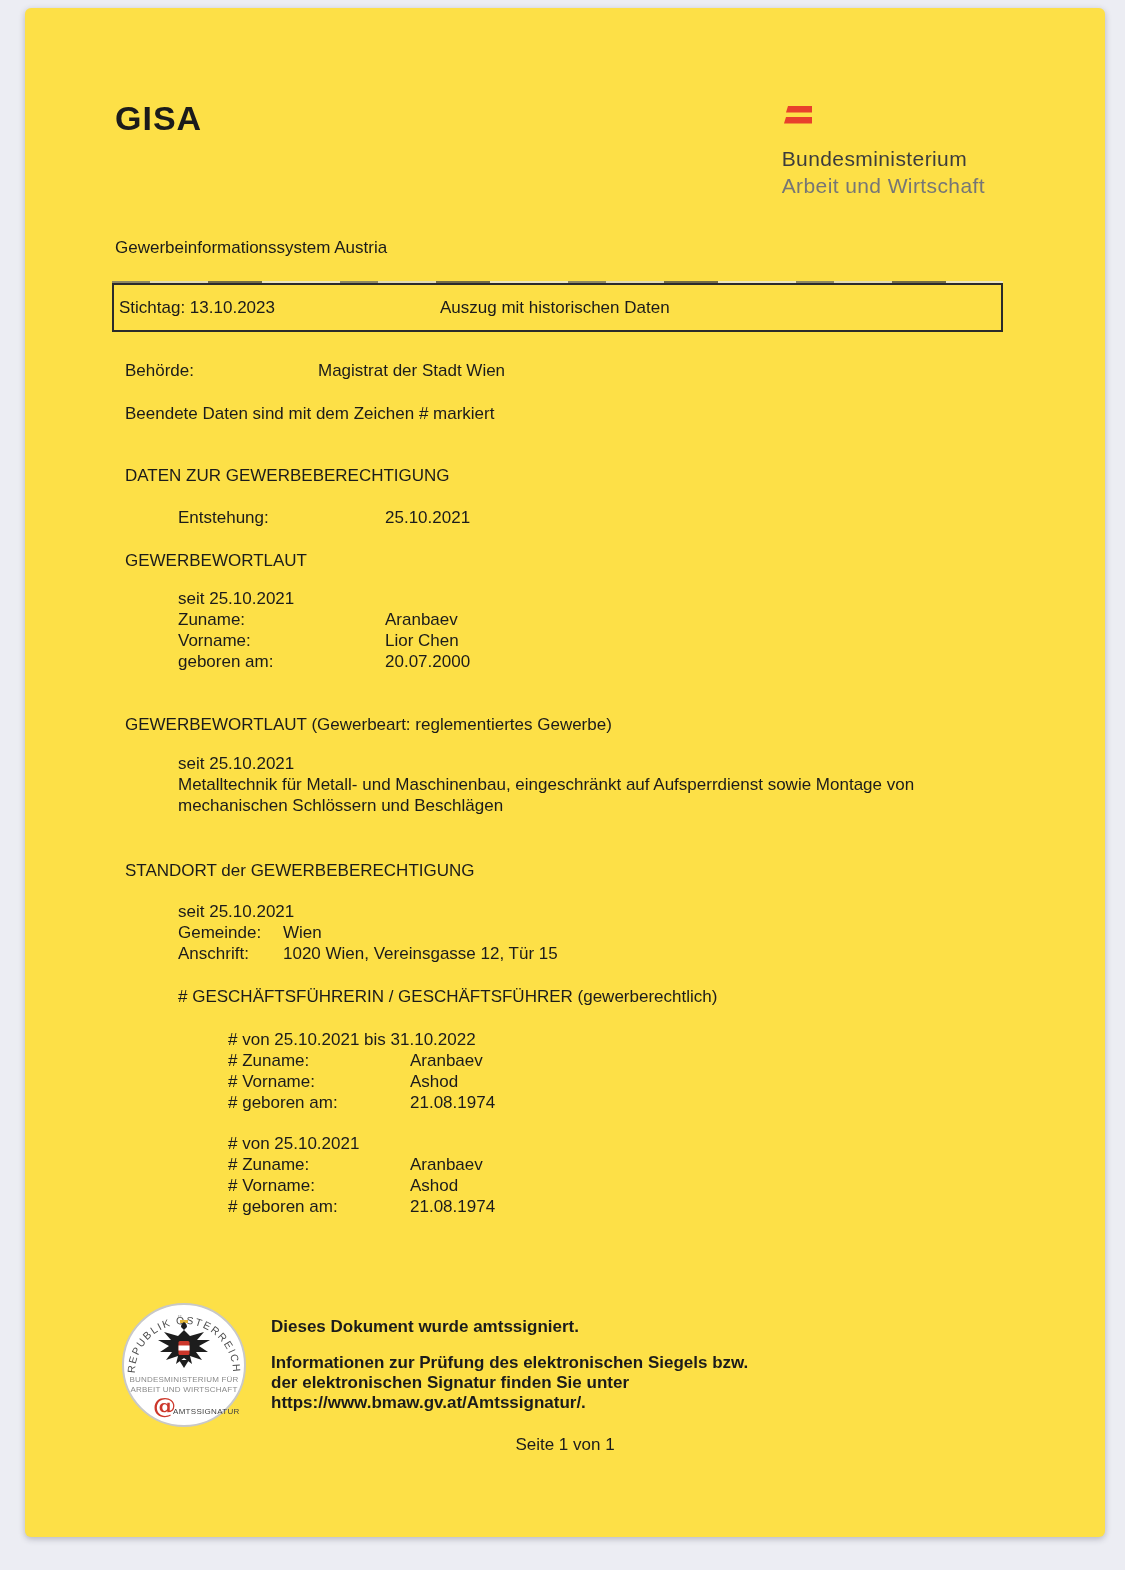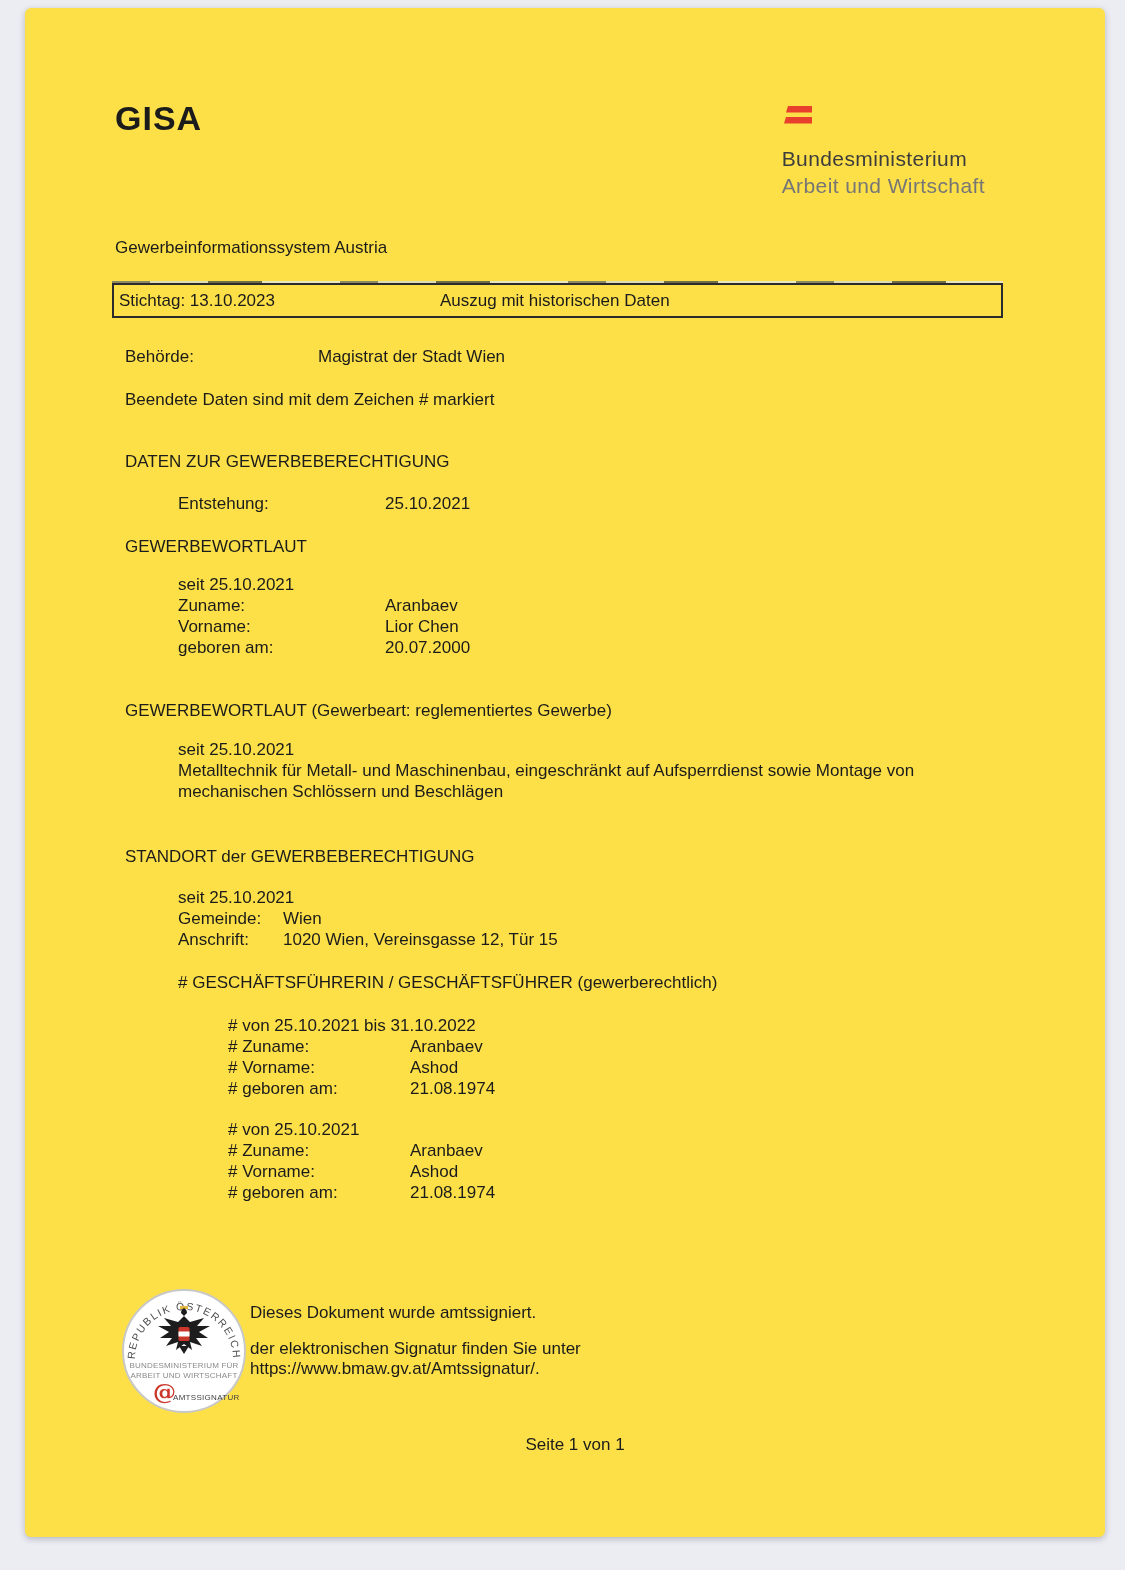--- a/index.html
+++ b/index.html
@@ -57,21 +57,21 @@
     width: 891px;
     height: 2px;
     background: repeating-linear-gradient(90deg, #6a6a6a 0 38px, #d8d8d8 38px 96px, #454545 96px 150px, #e6e6e6 150px 228px);
     opacity: 0.75;
   }
   .stichtag-box {
     margin-left: -3px;
     width: 891px;
     box-sizing: border-box;
     border: 2px solid #2b2b2b;
-    height: 35px;
+    height: 49px;
     display: flex;
     align-items: center;
     padding-left: 5px;
   }
   .stichtag-box .stichtag { width: 321px; }
 
   .row { display: flex; line-height: 21px; }
   .lbl { flex: none; }
 
   .meta-block { margin-top: 28px; margin-left: 10px; }
@@ -102,26 +102,26 @@
   .gf-entry-1 { margin-top: 22px; }
   .gf-entry-2 { margin-top: 20px; }
 
   .signature-row {
     margin-top: 84px;
     margin-left: 5px;
     display: flex;
     align-items: flex-start;
   }
   .seal { flex: none; }
-  .signature-text { margin-left: 2px; margin-top: 16px; line-height: 20px; }
+  .signature-text { margin-left: 23px; margin-top: 16px; line-height: 20px; font-weight: bold; }
   .signature-text .signed { margin-bottom: 16px; }
 
   .page-footer {
     position: absolute;
-    left: 10px;
+    left: 0;
     bottom: 82px;
     width: 100%;
     text-align: center;
     line-height: 21px;
   }
 </style>
 </head>
 <body>
 
 <div class="page">
@@ -255,20 +255,21 @@
             <rect x="58.5" y="44.5" width="11" height="5" fill="#ffffff"></rect>
           </g>
           <text x="64" y="81" text-anchor="middle" font-family="Liberation Sans, sans-serif" font-size="8" letter-spacing="0.2" fill="#8a8a8a">BUNDESMINISTERIUM FÜR</text>
           <text x="64" y="91" text-anchor="middle" font-family="Liberation Sans, sans-serif" font-size="8" letter-spacing="0.2" fill="#8a8a8a">ARBEIT UND WIRTSCHAFT</text>
           <text x="33" y="112" font-family="DejaVu Serif, serif" font-size="23" font-weight="bold" fill="#cc372b">@</text>
           <text x="53" y="113" font-family="Liberation Sans, sans-serif" font-size="8" letter-spacing="0.3" fill="#3f3f3f">AMTSSIGNATUR</text>
         </svg>
       </div>
       <div class="signature-text">
         <div class="signed">Dieses Dokument wurde amtssigniert.</div>
+        <div>Informationen zur Prüfung des elektronischen Siegels bzw.</div>
         <div>der elektronischen Signatur finden Sie unter</div>
         <div>https://www.bmaw.gv.at/Amtssignatur/.</div>
       </div>
     </div>
 
   </div>
 
   <div class="page-footer">Seite 1 von 1</div>
 </div>
 

